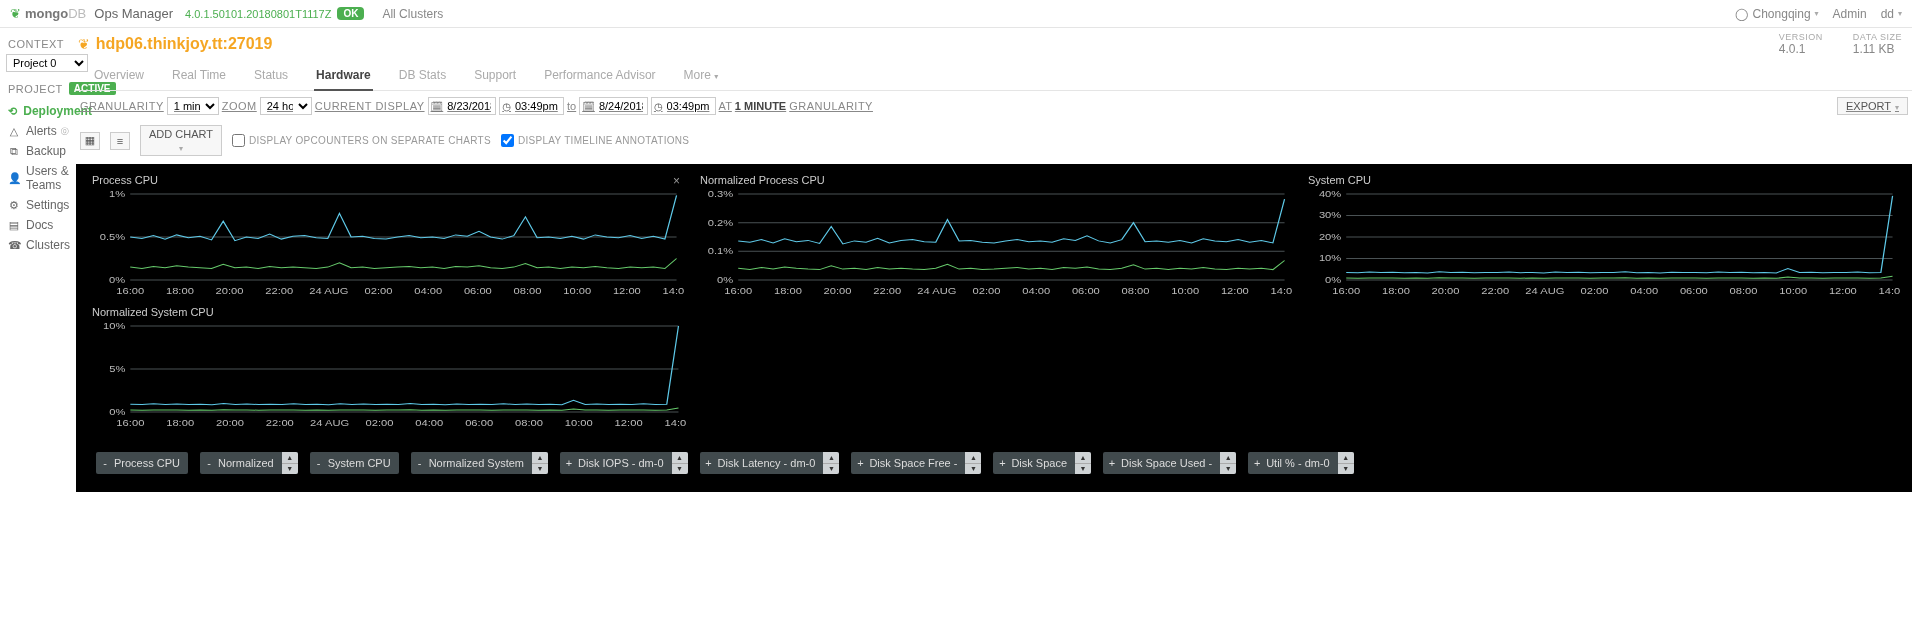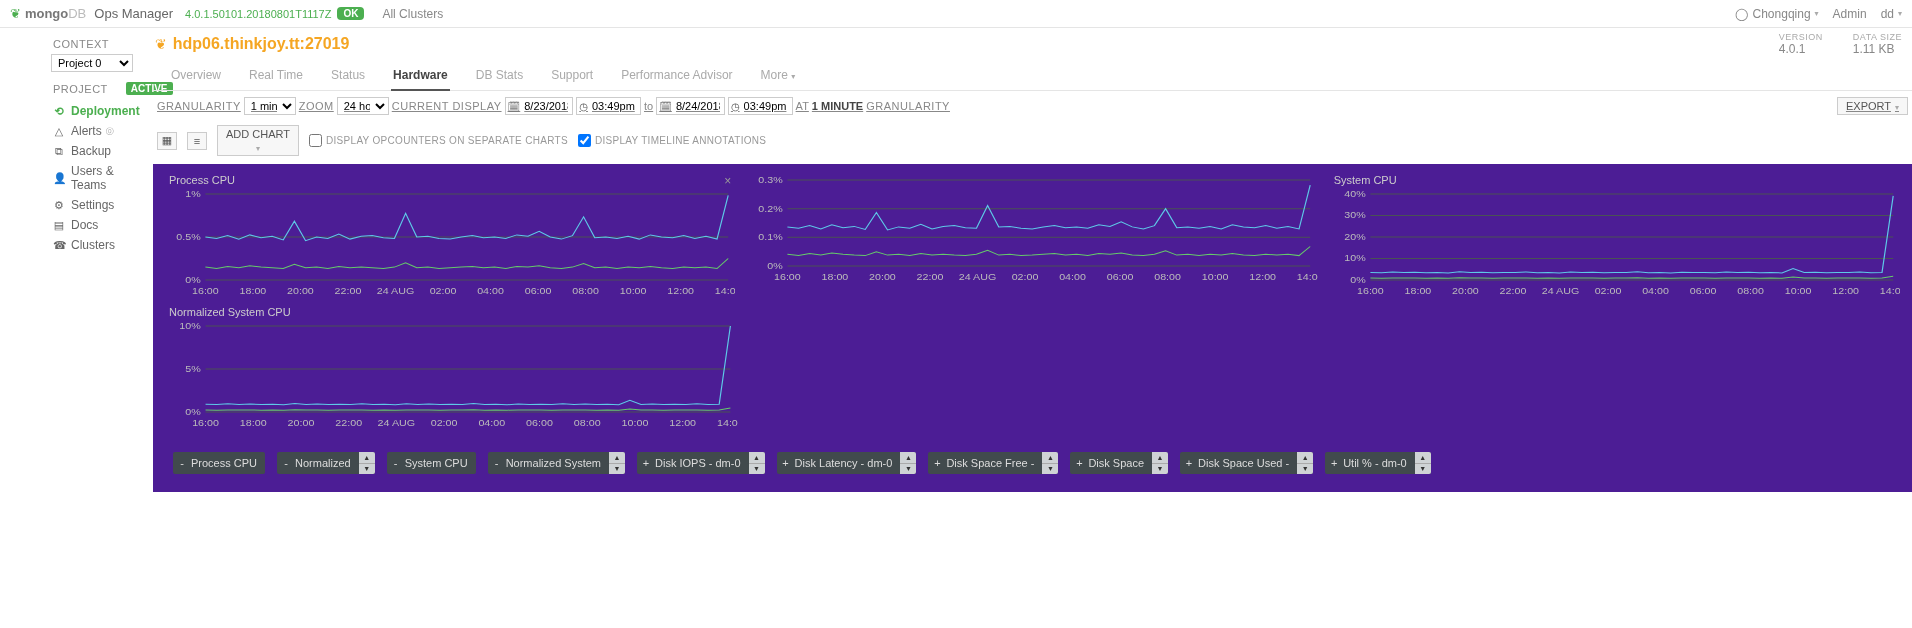--- a/index.html
+++ b/index.html
@@ -15,24 +15,24 @@
   .logo .ops { color: #666; margin-left: 4px; }
   .version-pill { margin-left: 12px; color: #4caf50; font-size: 11px; }
   .ok-pill { background: #4caf50; color: #fff; padding: 1px 6px; border-radius: 4px; font-size: 10px; margin-left: 6px; font-weight: 600; }
   .all-clusters { margin-left: 18px; color: #888; font-size: 12px; cursor: pointer; }
   .top-right { margin-left: auto; display: flex; align-items: center; gap: 14px; color: #888; font-size: 12px; }
   .top-right .item { cursor: pointer; display: flex; align-items: center; gap: 4px; }
   .caret { font-size: 8px; color: #aaa; }
 
   
   .layout { display: flex; }
-  .sidebar { width: 108px; flex: none; padding: 6px 0 0 6px; font-size: 12px; margin-left: 45px; }
+  .sidebar { width: 76px; flex: none; padding: 6px 0 0 6px; font-size: 12px; }
   .sidebar .label-context { font-size: 11px; color: #888; letter-spacing: .5px; margin: 4px 0 4px 2px; }
   .sidebar select { width: 82px; font-size: 11px; background: #fff; border: 1px solid #ccc; padding: 1px 2px; }
-  .sidebar .project-row { display: flex; align-items: center; gap: 18px; margin: 10px 0 6px 2px; }
+  .sidebar .project-row { display: flex; align-items: center; gap: 6px; margin: 10px 0 6px 2px; }
   .sidebar .project-row .lbl { font-size: 11px; color: #888; letter-spacing: .5px; }
   .sidebar .active-pill { background: #4caf50; color: #fff; font-size: 10px; padding: 1px 5px; border-radius: 2px; font-weight: 600; }
   .sidebar ul { list-style: none; margin-top: 4px; }
   .sidebar li { display: flex; align-items: center; gap: 6px; padding: 3px 2px; color: #666; cursor: pointer; font-size: 12px; }
   .sidebar li.active { color: #4caf50; font-weight: 600; }
   .sidebar li .ic { width: 12px; text-align: center; color: inherit; font-size: 11px; }
   .sidebar li .sup { font-size: 8px; color: #aaa; margin-left: -2px; }
 
   .main { flex: 1; min-width: 0; }
 
@@ -63,21 +63,21 @@
   .controls .export { margin-left: auto; border: 1px solid #ccc; padding: 2px 8px; cursor: pointer; color: #555; font-size: 11px; display: flex; align-items: flex-end; gap: 4px; background: #f7f7f7; }
 
   
   .subctrl { display: flex; align-items: center; gap: 10px; padding: 4px 4px 8px; font-size: 11px; color: #888; }
   .iconbtn { border: 1px solid #ccc; background: #f7f7f7; width: 20px; height: 18px; display: inline-flex; align-items: center; justify-content: center; cursor: pointer; color: #555; }
   .btn { border: 1px solid #ccc; background: #f7f7f7; padding: 2px 8px; cursor: pointer; color: #555; font-size: 11px; display: inline-flex; align-items: center; gap: 4px; flex-direction: column; }
   .chk { display: inline-flex; align-items: center; gap: 4px; color: #999; font-size: 10px; letter-spacing: .3px; }
   .chk input { margin: 0; }
 
   
-  .charts-panel { background: #4c1d95; padding: 10px 0 18px; color: #ddd; }
+  .charts-panel { background: #000000; padding: 10px 0 18px; color: #ddd; }
   .charts-row { display: flex; gap: 12px; padding: 0 12px 8px; }
   .chart { flex: 1; position: relative; }
   .chart .title { font-size: 11px; color: #ccc; margin: 0 0 2px 4px; }
   .chart .close { position: absolute; top: 0; right: 4px; color: #999; font-size: 12px; cursor: pointer; }
   .chart svg { width: 100%; height: 110px; display: block; }
   .axis-text { fill: #bbb; font-size: 9px; }
   .grid-line { stroke: #4a5254; stroke-width: 1; }
   .series-1 { stroke: #5ec9e8; stroke-width: 1; fill: none; }
   .series-2 { stroke: #66c96b; stroke-width: 1; fill: none; }
 
@@ -263,20 +263,21 @@
               <text class="axis-text" x="234" y="106" text-anchor="middle">02:00</text>
               <text class="axis-text" x="274" y="106" text-anchor="middle">04:00</text>
               <text class="axis-text" x="314" y="106" text-anchor="middle">06:00</text>
               <text class="axis-text" x="354" y="106" text-anchor="middle">08:00</text>
               <text class="axis-text" x="394" y="106" text-anchor="middle">10:00</text>
               <text class="axis-text" x="434" y="106" text-anchor="middle">12:00</text>
               <text class="axis-text" x="474" y="106" text-anchor="middle">14:00</text>
             </svg>
           </div>
           <div class="chart">
+            <div class="title">Normalized Process CPU</div>
             <svg viewBox="0 0 480 110" preserveAspectRatio="none">
               <line class="grid-line" x1="34" y1="92" x2="474" y2="92"></line>
               <text class="axis-text" x="30" y="95" text-anchor="end">0%</text>
               <line class="grid-line" x1="34" y1="63.333333333333336" x2="474" y2="63.333333333333336"></line>
               <text class="axis-text" x="30" y="66.33333333333334" text-anchor="end">0.1%</text>
               <line class="grid-line" x1="34" y1="34.66666666666667" x2="474" y2="34.66666666666667"></line>
               <text class="axis-text" x="30" y="37.66666666666667" text-anchor="end">0.2%</text>
               <line class="grid-line" x1="34" y1="6" x2="474" y2="6"></line>
               <text class="axis-text" x="30" y="9" text-anchor="end">0.3%</text>
               <path class="series-1" d="M34.0 52.9 L43.4 54.2 L52.7 51.6 L62.1 55.0 L71.4 50.8 L80.8 53.7 L90.2 52.4 L99.5 55.5 L108.9 38.6 L118.3 56.0 L127.6 52.9 L137.0 54.2 L146.3 50.3 L155.7 55.0 L165.1 52.4 L174.4 51.6 L183.8 53.7 L193.1 54.2 L202.5 31.5 L211.9 52.9 L221.2 52.4 L230.6 54.2 L240.0 55.0 L249.3 52.9 L258.7 51.6 L268.0 53.7 L277.4 52.9 L286.8 54.2 L296.1 50.8 L305.5 52.4 L314.9 47.7 L324.2 52.9 L333.6 55.0 L342.9 51.6 L352.3 34.7 L361.7 53.7 L371.0 52.9 L380.4 54.2 L389.7 52.4 L399.1 55.0 L408.5 50.8 L417.8 52.9 L427.2 53.7 L436.6 51.6 L445.9 54.2 L455.3 52.4 L464.6 55.0 L474.0 11.2 "></path>

